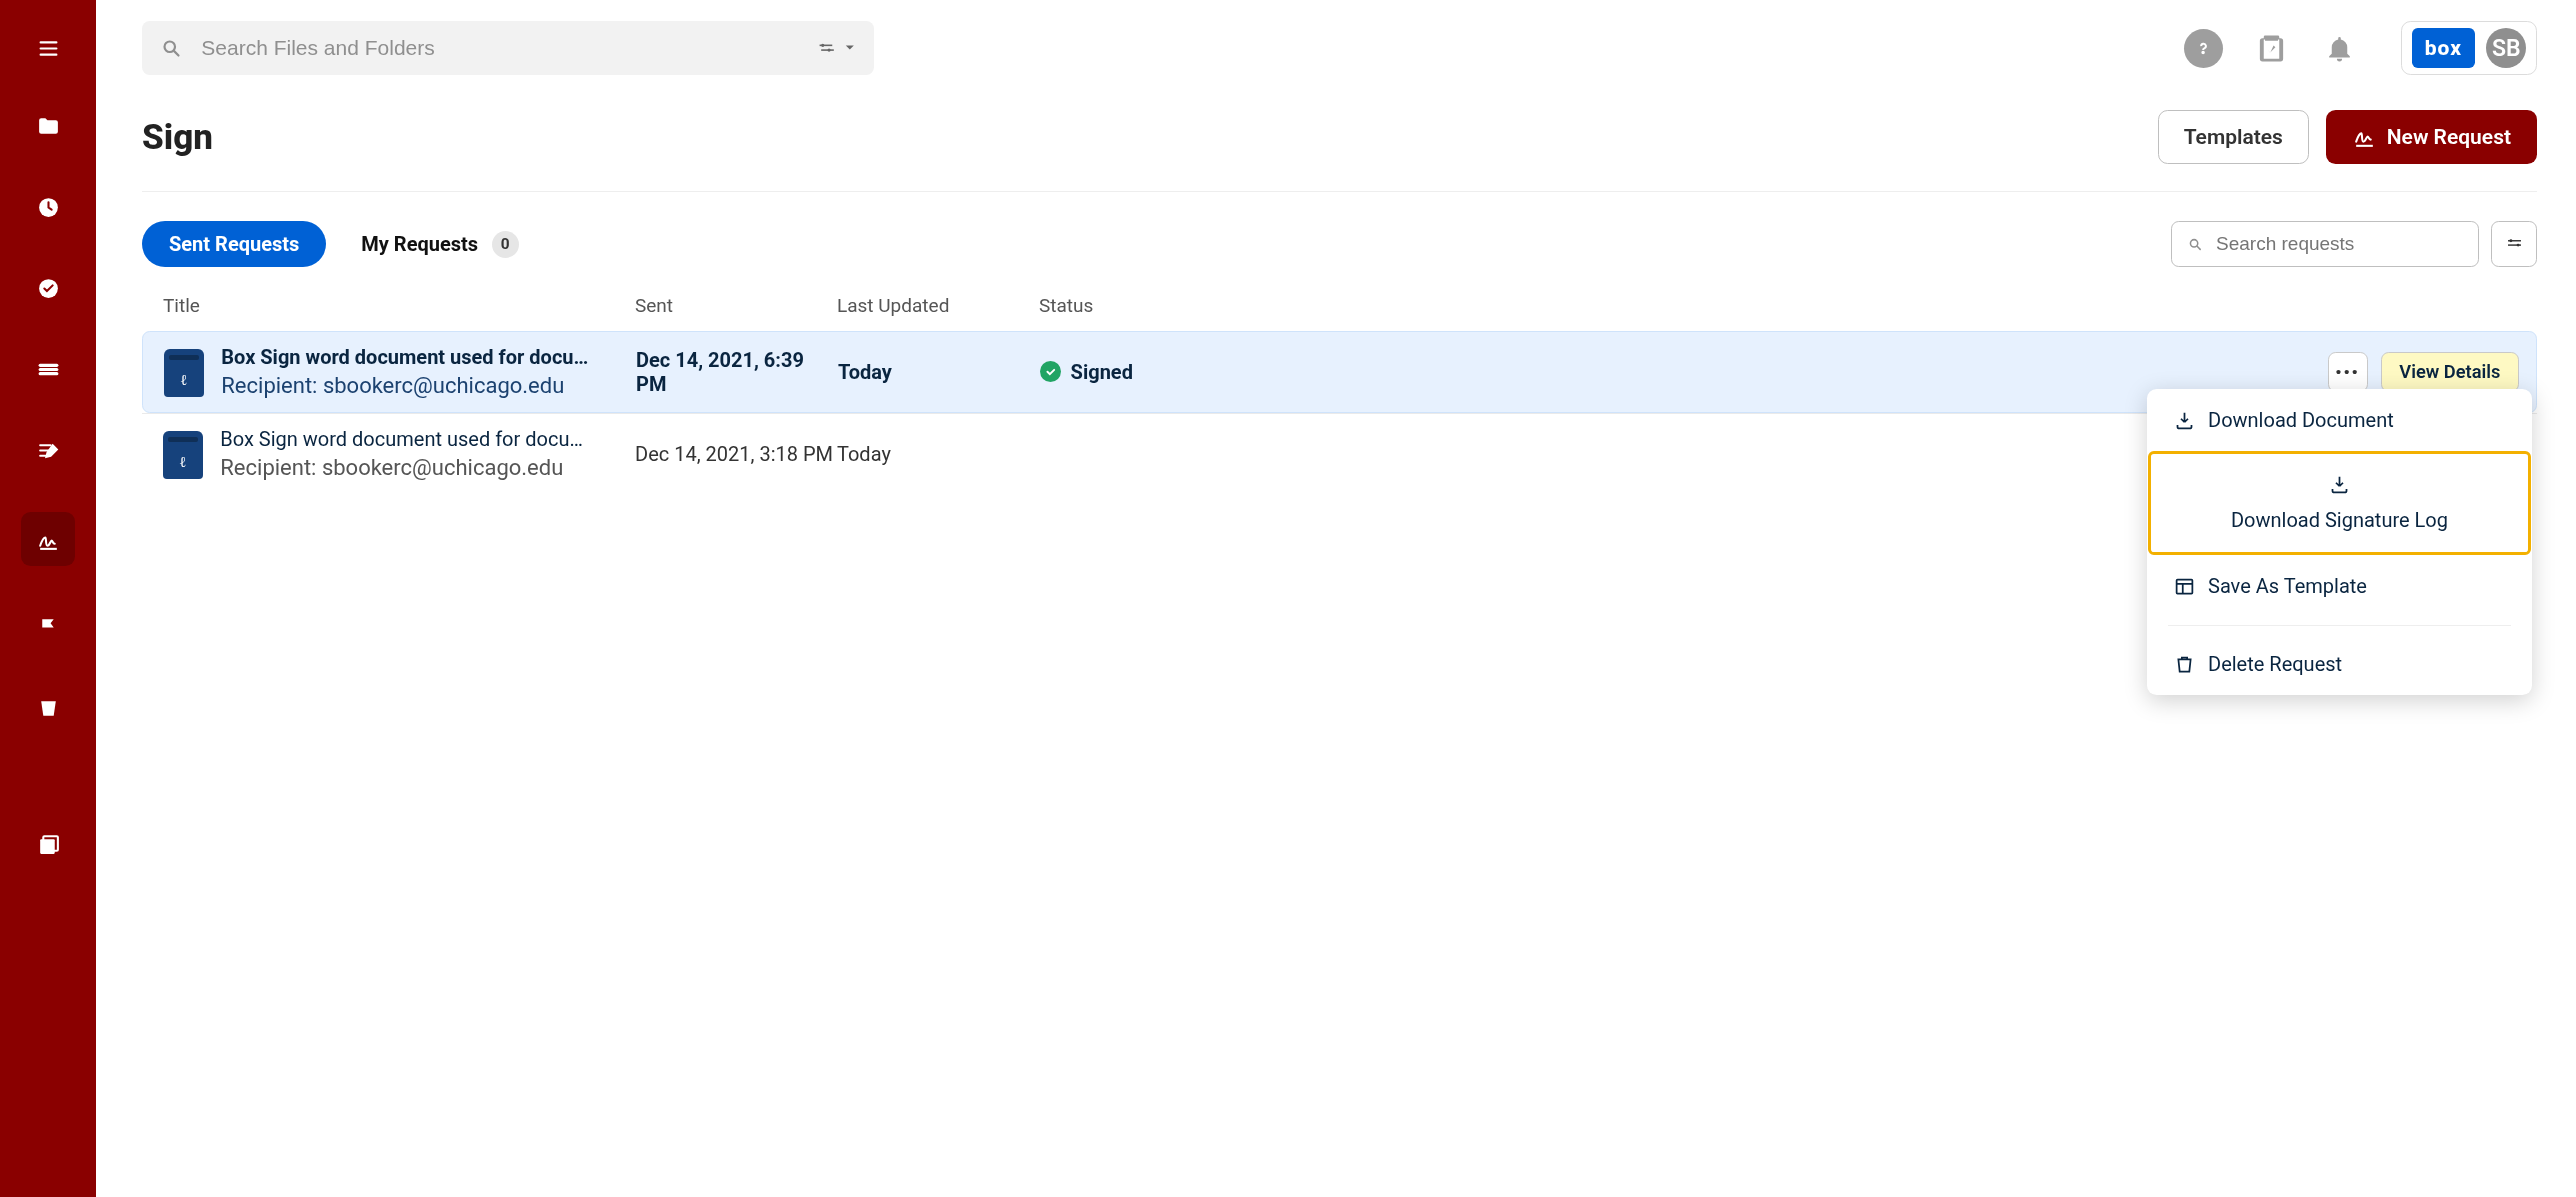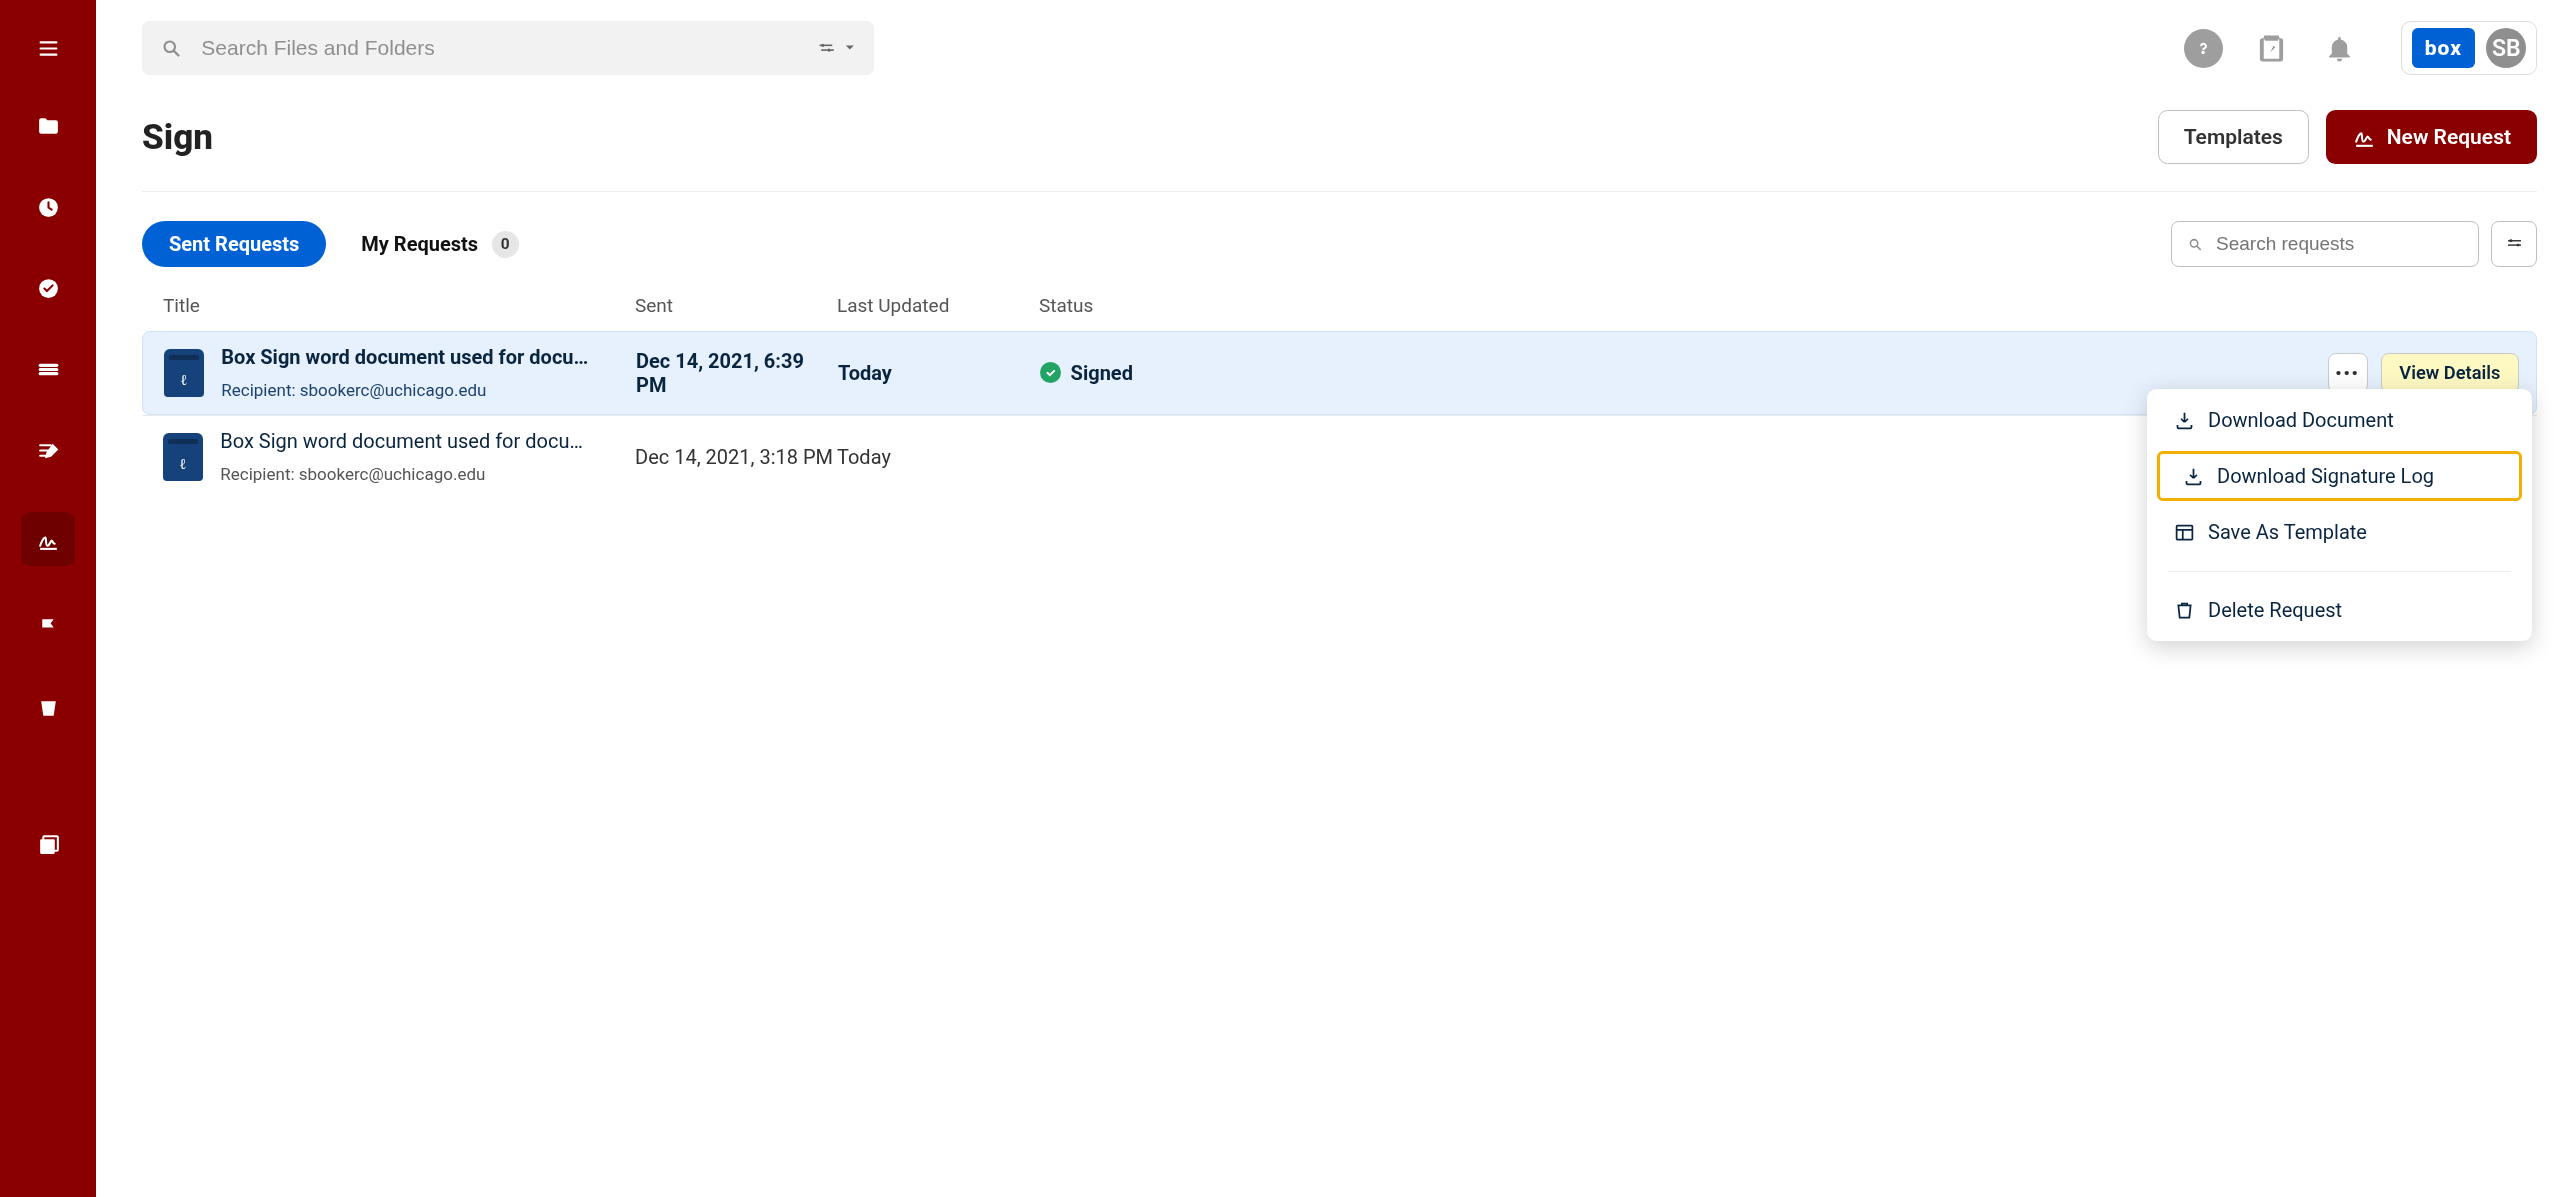--- a/index.html
+++ b/index.html
@@ -184,21 +184,21 @@
   .doc-icon::before{
     content:""; position:absolute; top:5.8px; left:4.8px; right:4.8px; height:5.8px;
     background:#0f2f57; border-radius:1.9px;
   }
   .doc-icon .sig {
     position:absolute; bottom:7.7px; left:0; right:0;
     text-align:center; color:#fff; font-family:cursive; font-size:15.4px;
   }
   .title-line { font-size:20px; color:var(--text-navy); white-space:nowrap; overflow:hidden; text-overflow:ellipsis; max-width:385px;}
   .trow.hl .title-line { font-weight:700; }
-  .recipient-line { font-size:17px; color:#555; margin-top:11px;}
+  .recipient-line { font-size:22px; color:#555; margin-top:4px;}
   .trow.hl .recipient-line { color:#1c4270;}
   .cell { font-size:20px; color:#333;}
   .trow.hl .cell { font-weight:700; color:var(--text-navy);}
   .status-cell { display:flex; align-items:center; gap:9.6px; }
   .check-circle {
     width:21px; height:21px; border-radius:50%;
     background:var(--success);
     display:flex; align-items:center; justify-content:center;
   }
   .check-circle svg { width:11.6px; height:11.6px; color:#fff;}
@@ -234,22 +234,23 @@
   }
   .menu-item {
     display:flex; align-items:center; gap:13px;
     padding:19px 27px;
     font-size:20px; color:var(--text-navy);
   }
   .menu-item svg { width:21px; height:21px; color:var(--text-navy); flex-shrink:0;}
   .menu-item.hl {
     border:3.9px solid var(--highlight-yellow);
     border-radius:5.8px;
-    margin:0 10px;
-    padding:10px 23px;
+    margin:0 1px;
+    padding:20px 23px;
+    flex-direction:column;
   }
   .menu-sep { height:1px; background:#eee; margin:7.7px 21px;}
 </style>
 </head>
 <body>
 
 <nav class="sidebar">
   <div class="nav-icon hamburger">
     <svg viewBox="0 0 24 24" fill="none" stroke="currentColor" stroke-width="2.5" stroke-linecap="round">
         <line x1="3" y1="5" x2="21" y2="5"></line>

